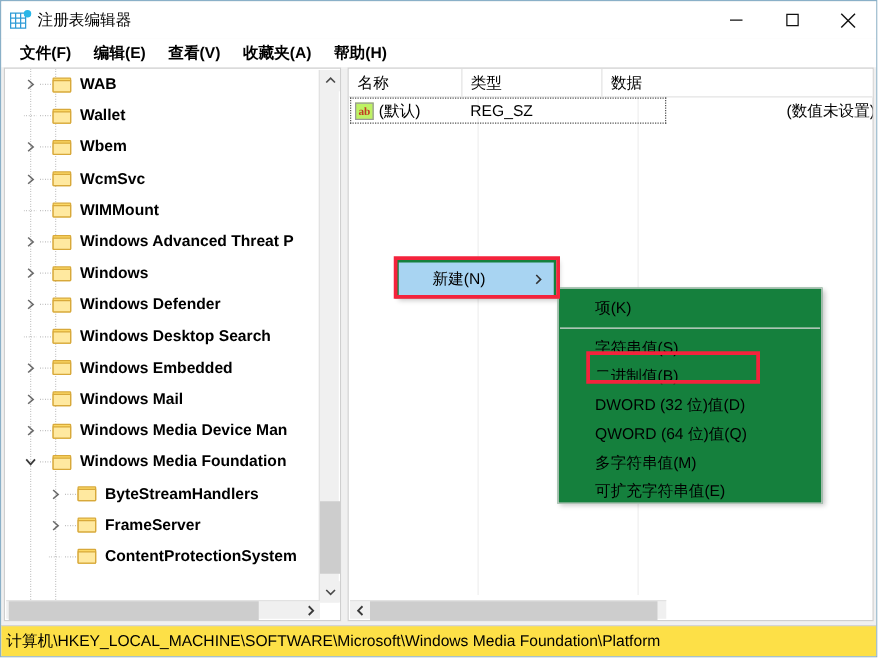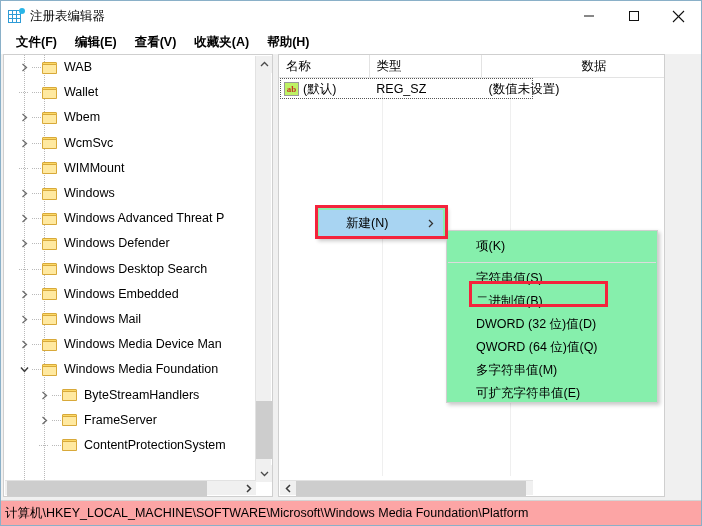--- a/index.html
+++ b/index.html
@@ -131,21 +131,21 @@
     border: 1px solid #d8a93a;
     border-radius: 1px;
   }
   .folder .front {
     position: absolute; left: 0; top: 3px;
     width: 15px; height: 10px;
     background: #ffe9a0;
     border: 1px solid #d8a93a;
     border-radius: 0 0 1px 1px;
   }
-  .label-box { padding: 1px 3px 2px 1px; }
+  .label-box { padding: 1px 3px 2px 1px; font-weight: bold; }
 
   
   .vscroll {
     position: absolute; right: 1px; top: 1px;
     width: 16px; height: 426px;
     background: #f0f0f0;
     border-left: 1px solid #e2e2e2;
   }
   .vscroll .arrow {
     width: 16px; height: 17px;
@@ -177,21 +177,21 @@
   
   .splitter {
     position: absolute; left: 272px; top: 0;
     width: 5px; height: 443px;
     background: #f0f0f0;
   }
 
   
   .list-pane {
     position: absolute; left: 277px; top: 0px;
-    width: 387px; height: 443px;
+    width: 421px; height: 443px;
     background: #ffffff;
     border: 1px solid #cfcfcf;
     overflow: hidden;
   }
   .list-header {
     position: absolute; left: 0; top: 0;
     width: 421px; height: 23px;
     background: #ffffff;
     border-bottom: 1px solid #e3e3e3;
     display: flex;
@@ -199,39 +199,39 @@
   .hcell {
     font-size: 12.5px; color: #000;
     padding: 3px 0 0 7px;
     border-right: 1px solid #e3e3e3;
     height: 23px;
     white-space: nowrap;
     overflow: hidden;
   }
   .hcell.c0 { width: 103px; }
   .hcell.c1 { width: 128px; }
-  .hcell.c2 { width: 250px; border-right: 1px solid #e3e3e3; text-align: center; }
+  .hcell.c2 { width: 250px; border-right: 1px solid #e3e3e3; }
   .list-row {
     position: absolute; left: 0; top: 23px;
     width: 421px; height: 22px;
     display: flex; align-items: center;
   }
   .list-row .focusring {
     position: absolute; left: 1px; top: 0px;
     width: 253px; height: 21px;
     border: 1px dotted #555;
   }
   .dcell {
     font-size: 12.5px; color: #000;
     white-space: nowrap; overflow: hidden;
     height: 22px; line-height: 22px;
   }
   .dcell.c0 { width: 103px; padding-left: 5px; display: flex; align-items: center; }
   .dcell.c1 { width: 128px; padding-left: 7px; }
-  .dcell.c2 { width: 250px; padding-left: 7px; }
+  .dcell.c2 { width: 250px; padding-left: 7px; text-align: right; }
   .ab-icon {
     flex: none;
     width: 15px; height: 14px;
     border: 1px solid #999;
     background: #bef264;
     margin-right: 4px;
     font-size: 9px; line-height: 12px;
     color: #c23b22;
     text-align: center;
     font-weight: bold;
@@ -255,33 +255,33 @@
   }
   .list-hscroll .arrow {
     position: absolute; left: 0; top: 0; width: 16px; height: 15px;
     display: flex; align-items: center; justify-content: center;
   }
 
   
   .statusbar {
     position: absolute; left: 0; bottom: 0;
     width: 700px; height: 25px;
-    background: #fca5a5;
+    background: #fde047;
     border-top: 1px solid #d4d4d4;
     display: flex; align-items: center;
   }
   .statusbar .txt {
     font-size: 12.5px; color: #000;
     padding-left: 4px; white-space: nowrap;
   }
 
   
   .ctxmenu {
     position: absolute;
-    background: #86efac;
+    background: #15803d;
     border: 1px solid #cfcfcf;
     box-shadow: 2px 2px 4px rgba(0,0,0,0.22);
     z-index: 40;
   }
   .ctx-parent {
     left: 315px; top: 206px;
     width: 130px; height: 32px;
     padding: 2px 0;
   }
   .ctx-item {
@@ -451,35 +451,35 @@
             <span class="chev">
               <svg width="9" height="9" viewBox="0 0 9 9">
                 <polyline points="2.5,1 6.5,4.5 2.5,8" fill="none" stroke="#6b6b6b" stroke-width="1.3"></polyline>
               </svg>
             </span>
             <span class="dashlead"></span>
             <span class="folder">
               <span class="back"></span>
               <span class="front"></span>
             </span>
+            <span class="label-box">Windows Advanced Threat P</span>
+          </div>
+          <div class="tree-row">
+            <span style="flex: 0 0 auto; width: 12px; height: 1px;"></span>
+            <span class="chev">
+              <svg width="9" height="9" viewBox="0 0 9 9">
+                <polyline points="2.5,1 6.5,4.5 2.5,8" fill="none" stroke="#6b6b6b" stroke-width="1.3"></polyline>
+              </svg>
+            </span>
+            <span class="dashlead"></span>
+            <span class="folder">
+              <span class="back"></span>
+              <span class="front"></span>
+            </span>
             <span class="label-box">Windows</span>
-          </div>
-          <div class="tree-row">
-            <span style="flex: 0 0 auto; width: 12px; height: 1px;"></span>
-            <span class="chev">
-              <svg width="9" height="9" viewBox="0 0 9 9">
-                <polyline points="2.5,1 6.5,4.5 2.5,8" fill="none" stroke="#6b6b6b" stroke-width="1.3"></polyline>
-              </svg>
-            </span>
-            <span class="dashlead"></span>
-            <span class="folder">
-              <span class="back"></span>
-              <span class="front"></span>
-            </span>
-            <span class="label-box">Windows Advanced Threat P</span>
           </div>
           <div class="tree-row">
             <span style="flex: 0 0 auto; width: 12px; height: 1px;"></span>
             <span class="chev">
               <svg width="9" height="9" viewBox="0 0 9 9">
                 <polyline points="2.5,1 6.5,4.5 2.5,8" fill="none" stroke="#6b6b6b" stroke-width="1.3"></polyline>
               </svg>
             </span>
             <span class="dashlead"></span>
             <span class="folder">

